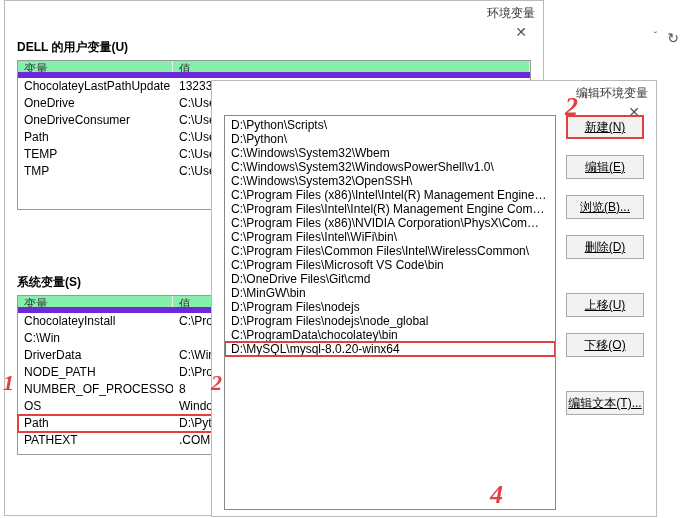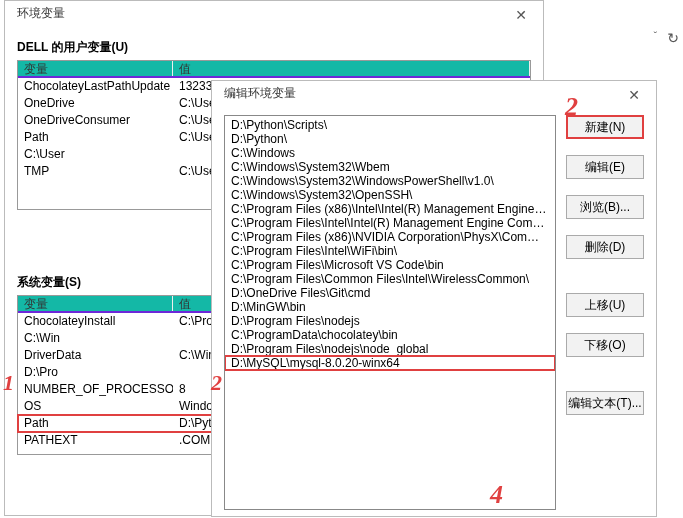--- a/index.html
+++ b/index.html
@@ -13,25 +13,26 @@
     overflow: hidden;
     position: relative;
   }
   .dlg {
     position: absolute;
     background: #fff;
     border: 1px solid #bbb;
   }
   .dlg-title {
     display: flex;
-    align-items: flex-start;
+    align-items: flex-end;
     padding: 4px 8px 4px 12px;
     font-size: 12px;
     color: #333;
     height: 24px;
+    flex-direction: column;
   }
   .dlg-title .spacer { flex: 1; }
   .dlg-close {
     width: 28px;
     height: 20px;
     text-align: center;
     line-height: 20px;
     color: #555;
     font-size: 14px;
     cursor: default;
@@ -47,38 +48,39 @@
     background: #fff;
   }
   .tbl-head, .tbl-row {
     display: flex;
     font-size: 12px;
     height: 17px;
     line-height: 17px;
     white-space: nowrap;
     overflow: hidden;
   }
-  .tbl-head { background: #14b8a6; border-bottom: 2px solid #6d28d9; justify-content: space-between; }
+  .tbl-head { background: #86efac; border-bottom: 6px solid #6d28d9; justify-content: space-between; }
   .tbl-head .col { color: #333; border-right: 1px solid #eee; }
   .col { padding: 0 6px; overflow: hidden; text-overflow: clip; }
   .col.name { width: 155px; flex-shrink: 0; }
   .col.val { flex: 1; }
   .highlight-row { outline: 2px solid #e04040; outline-offset: -1px; }
   .highlight-item { outline: 2px solid #e04040; outline-offset: -1px; }
   .btn {
     display: inline-block;
     border: 1px solid #aaa;
     background: #f2f2f2;
     padding: 4px 0;
     font-size: 12px;
     text-align: center;
     cursor: default;
     min-width: 78px;
     height: 24px;
     line-height: 14px;
+    text-decoration: underline;
   }
   .btn.highlight { border-color: #e04040; border-width: 2px; padding: 3px 0; }
   #top-right {
     position: absolute;
     top: 30px; right: 4px;
     display: flex;
     gap: 10px;
   }
   #top-right .chev { font-size: 11px; color: #555; }
   #top-right .refresh { font-size: 14px; color: #555; }
@@ -152,20 +154,21 @@
           </div>
           <div class="tbl-row">
             <div class="col name">OneDriveConsumer</div>
             <div class="col val">C:\User</div>
           </div>
           <div class="tbl-row">
             <div class="col name">Path</div>
             <div class="col val">C:\User</div>
           </div>
           <div class="tbl-row">
+            <div class="col name">TEMP</div>
             <div class="col val">C:\User</div>
           </div>
           <div class="tbl-row">
             <div class="col name">TMP</div>
             <div class="col val">C:\User</div>
           </div>
         </div>
     </div>
 
     <div style="height:58px;"></div>
@@ -182,20 +185,21 @@
             <div class="col val">C:\Pro</div>
           </div>
           <div class="tbl-row">
             <div class="col val">C:\Win</div>
           </div>
           <div class="tbl-row">
             <div class="col name">DriverData</div>
             <div class="col val">C:\Win</div>
           </div>
           <div class="tbl-row">
+            <div class="col name">NODE_PATH</div>
             <div class="col val">D:\Pro</div>
           </div>
           <div class="tbl-row">
             <div class="col name">NUMBER_OF_PROCESSORS</div>
             <div class="col val">8</div>
           </div>
           <div class="tbl-row">
             <div class="col name">OS</div>
             <div class="col val">Windo</div>
           </div>
@@ -216,35 +220,34 @@
   <div class="dlg-title">
     <span>编辑环境变量</span>
     <span class="spacer"></span>
     <span class="dlg-close">✕</span>
   </div>
   <div class="edit-body">
     <div class="path-list">
       <div id="path-items">
           <div class="path-item">D:\Python\Scripts\</div>
           <div class="path-item">D:\Python\</div>
-          <div class="path-item">C:\Windows</div>
           <div class="path-item">C:\Windows\System32\Wbem</div>
           <div class="path-item">C:\Windows\System32\WindowsPowerShell\v1.0\</div>
           <div class="path-item">C:\Windows\System32\OpenSSH\</div>
           <div class="path-item">C:\Program Files (x86)\Intel\Intel(R) Management Engine Compone...</div>
           <div class="path-item">C:\Program Files\Intel\Intel(R) Management Engine Components\DAL</div>
           <div class="path-item">C:\Program Files (x86)\NVIDIA Corporation\PhysX\Common</div>
           <div class="path-item">C:\Program Files\Intel\WiFi\bin\</div>
+          <div class="path-item">C:\Program Files\Common Files\Intel\WirelessCommon\</div>
           <div class="path-item">C:\Program Files\Microsoft VS Code\bin</div>
-          <div class="path-item">C:\Program Files\Common Files\Intel\WirelessCommon\</div>
           <div class="path-item">D:\OneDrive Files\Git\cmd</div>
           <div class="path-item">D:\MinGW\bin</div>
           <div class="path-item">D:\Program Files\nodejs</div>
+          <div class="path-item">D:\Program Files\nodejs\node_global</div>
           <div class="path-item">C:\ProgramData\chocolatey\bin</div>
-          <div class="path-item">D:\Program Files\nodejs\node_global</div>
           <div class="path-item highlight-item">D:\MySQL\mysql-8.0.20-winx64</div>
         </div>
     </div>
     <div class="edit-btns">
       <div class="btn highlight">新建(N)</div>
       <div class="spacer-sm"></div>
       <div class="btn">编辑(E)</div>
       <div class="spacer-sm"></div>
       <div class="btn">浏览(B)...</div>
       <div class="spacer-sm"></div>

